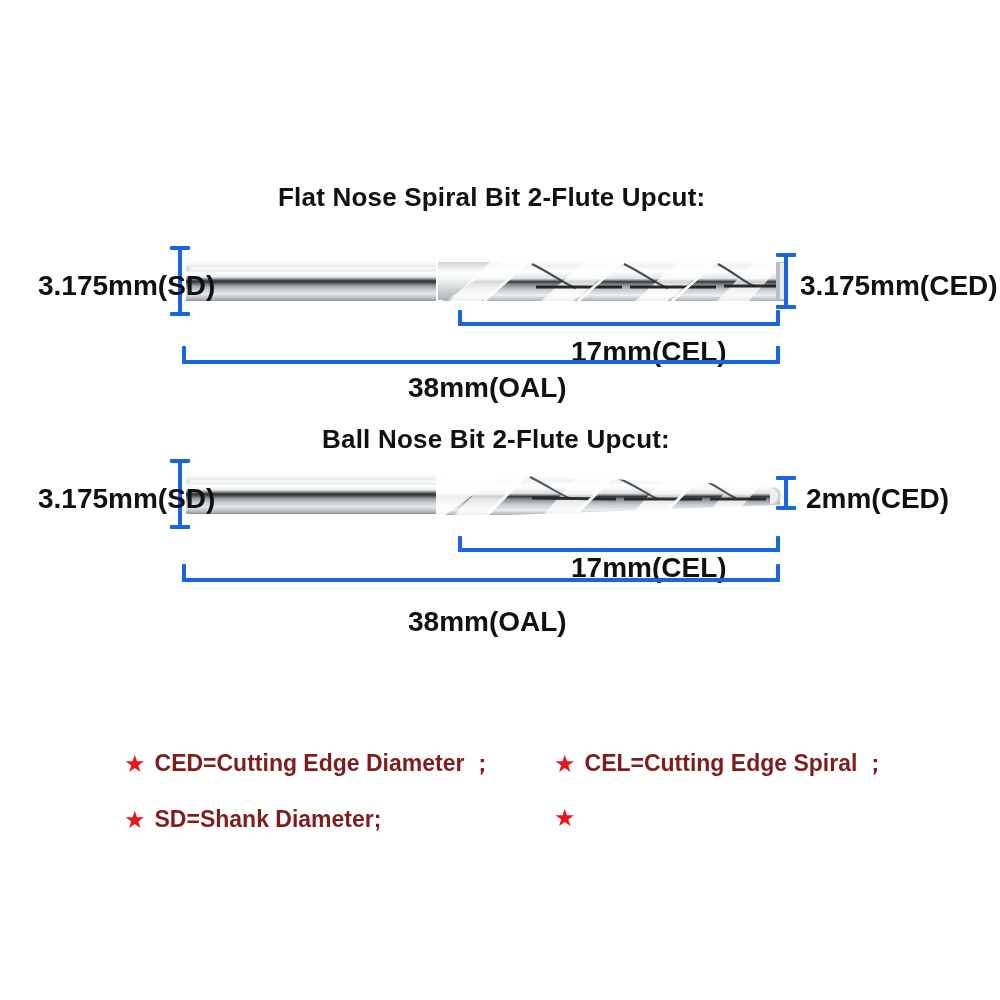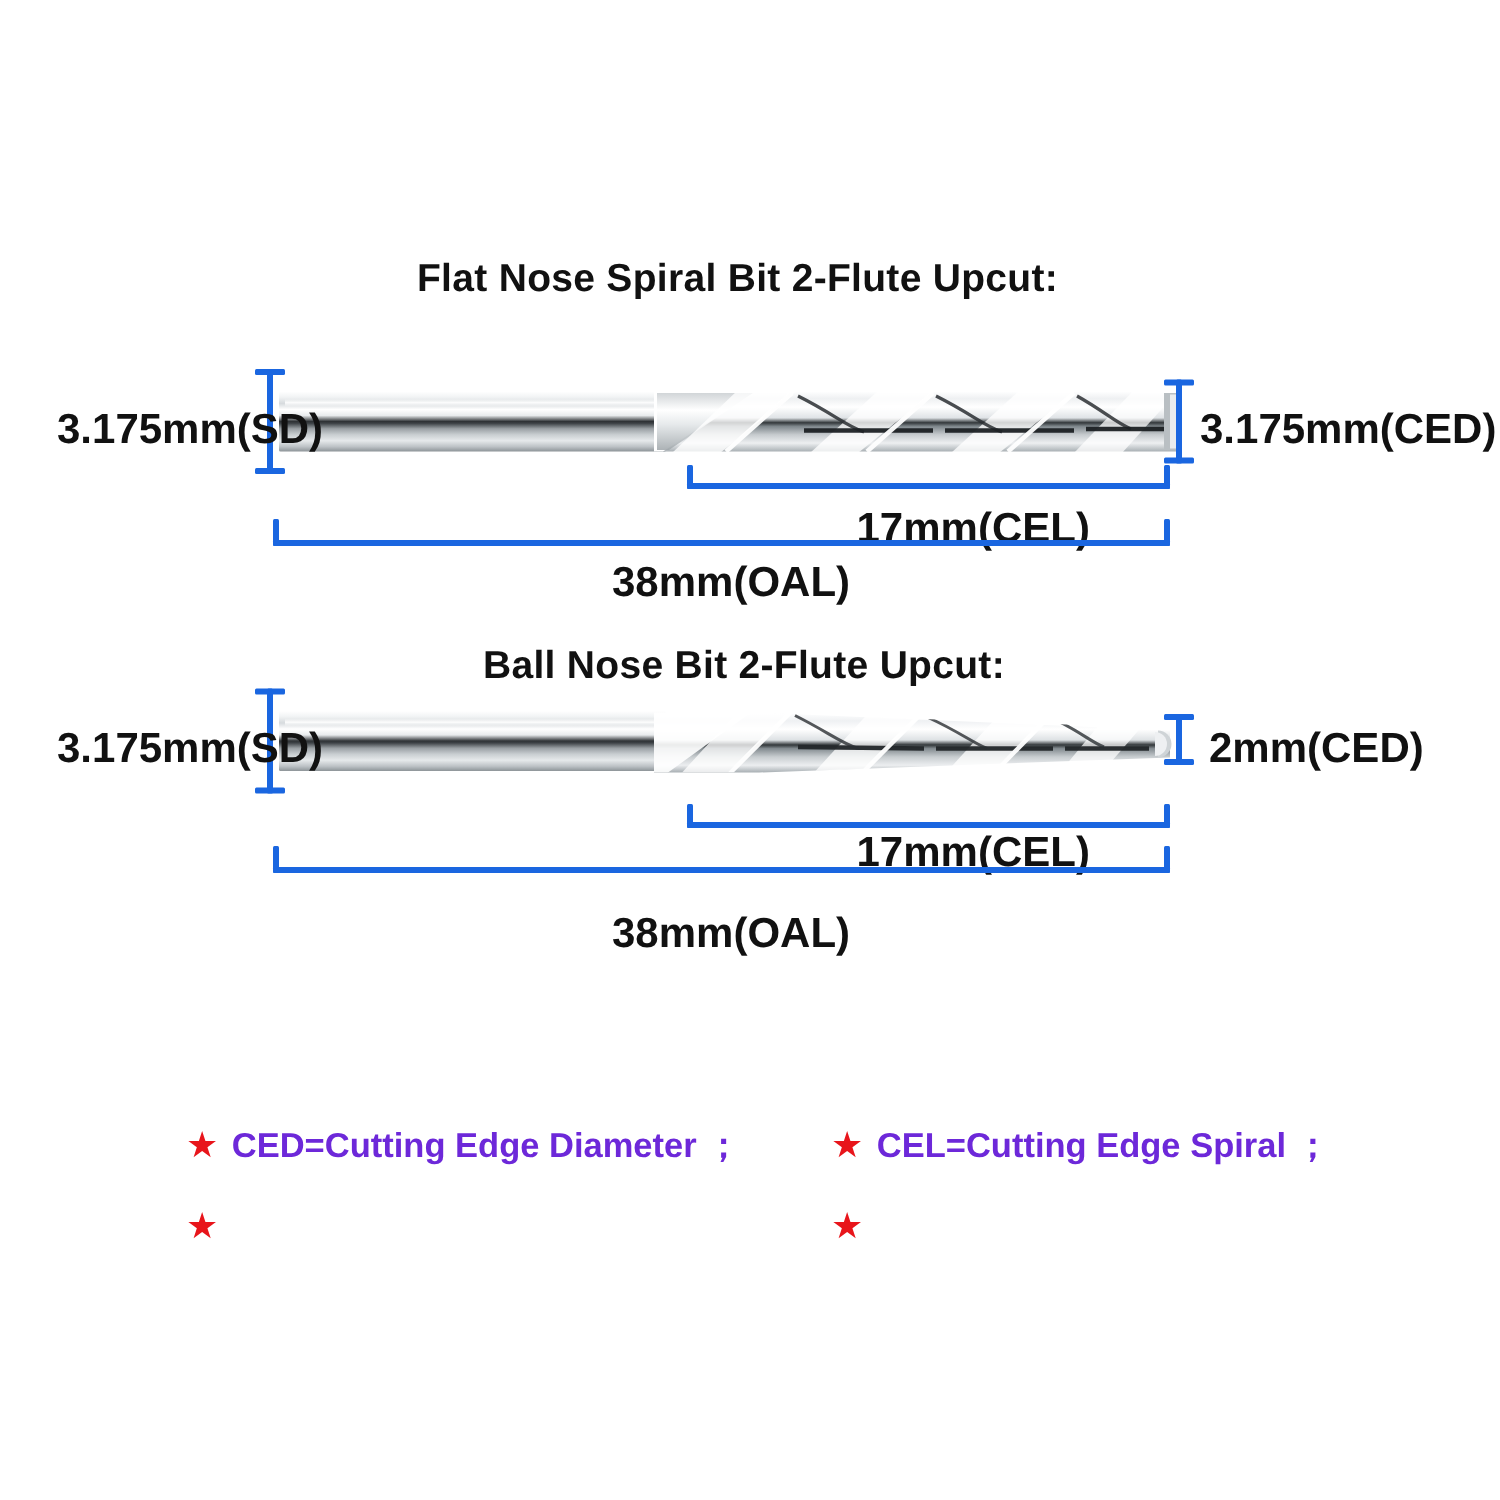--- a/index.html
+++ b/index.html
@@ -14,23 +14,24 @@
   .stage{position:absolute;inset:0;}
 
   
   .title{
     position:absolute;
     font-weight:bold;
     font-size:26px;
     letter-spacing:.2px;
     color:#111;
     white-space:nowrap;
+    margin-top:12px;
   }
   #title-1{left:278px;top:170px;}
-  #title-2{left:322px;top:428px;}
+  #title-2{left:322px;top:412px;}
 
   
   .dim-text{
     position:absolute;
     font-weight:bold;
     font-size:28px;
     color:#111;
     white-space:nowrap;
   }
 
@@ -77,21 +78,21 @@
   .star{
     color:#e8151b;
     font-size:24px;
     line-height:1;
     margin-right:9px;
     display:inline-block;
   }
   .legend-label{
     font-weight:bold;
     font-size:23px;
-    color:#6d28d9;
+    color:#7f1d1d;
   }
 </style>
 </head>
 <body>
 
 <div class="stage">
 
   <div>
 
     <div class="title" id="title-1">Flat Nose Spiral Bit 2-Flute Upcut:</div>
@@ -287,20 +288,21 @@
       <span class="legend-label">CED=Cutting Edge Diameter ；</span>
     </div>
 
     <div class="legend-item" style="left:554px;top:748px;">
       <span class="star">★</span>
       <span class="legend-label">CEL=Cutting Edge Spiral ；</span>
     </div>
 
     <div class="legend-item" style="left:124px;top:806px;">
       <span class="star">★</span>
+      <span class="legend-label">SD=Shank Diameter;</span>
     </div>
 
     <div class="legend-item" style="left:554px;top:806px;">
       <span class="star">★</span>
     </div>
   </div>
 
 </div>
 
 </body></html>

